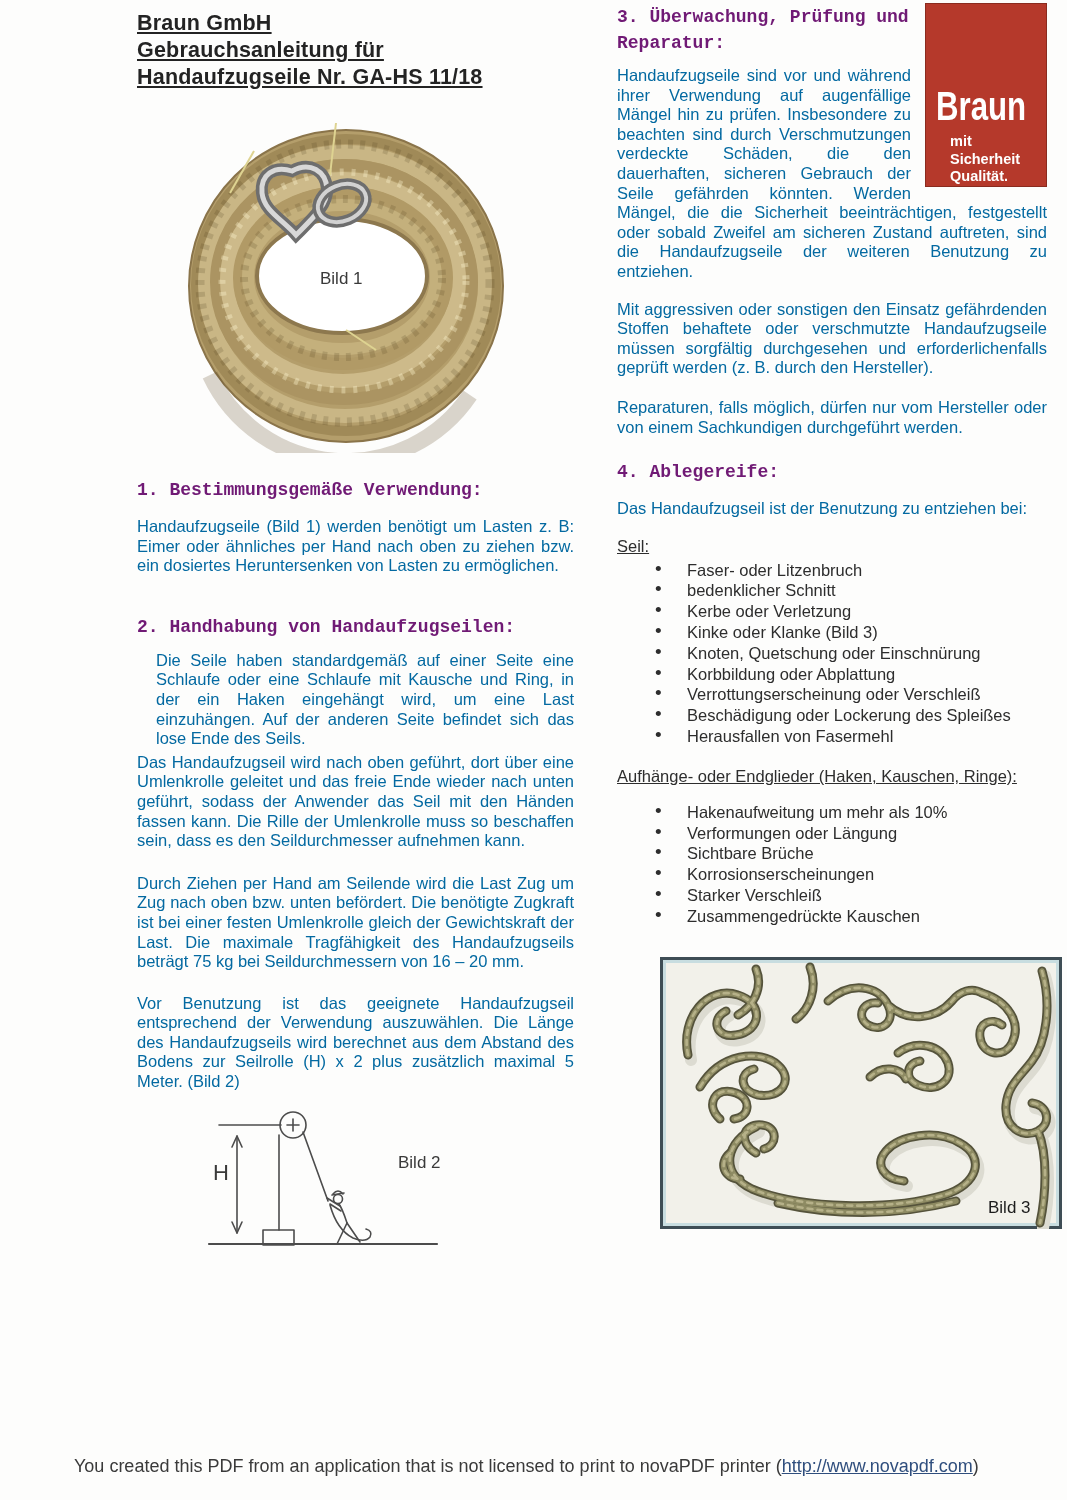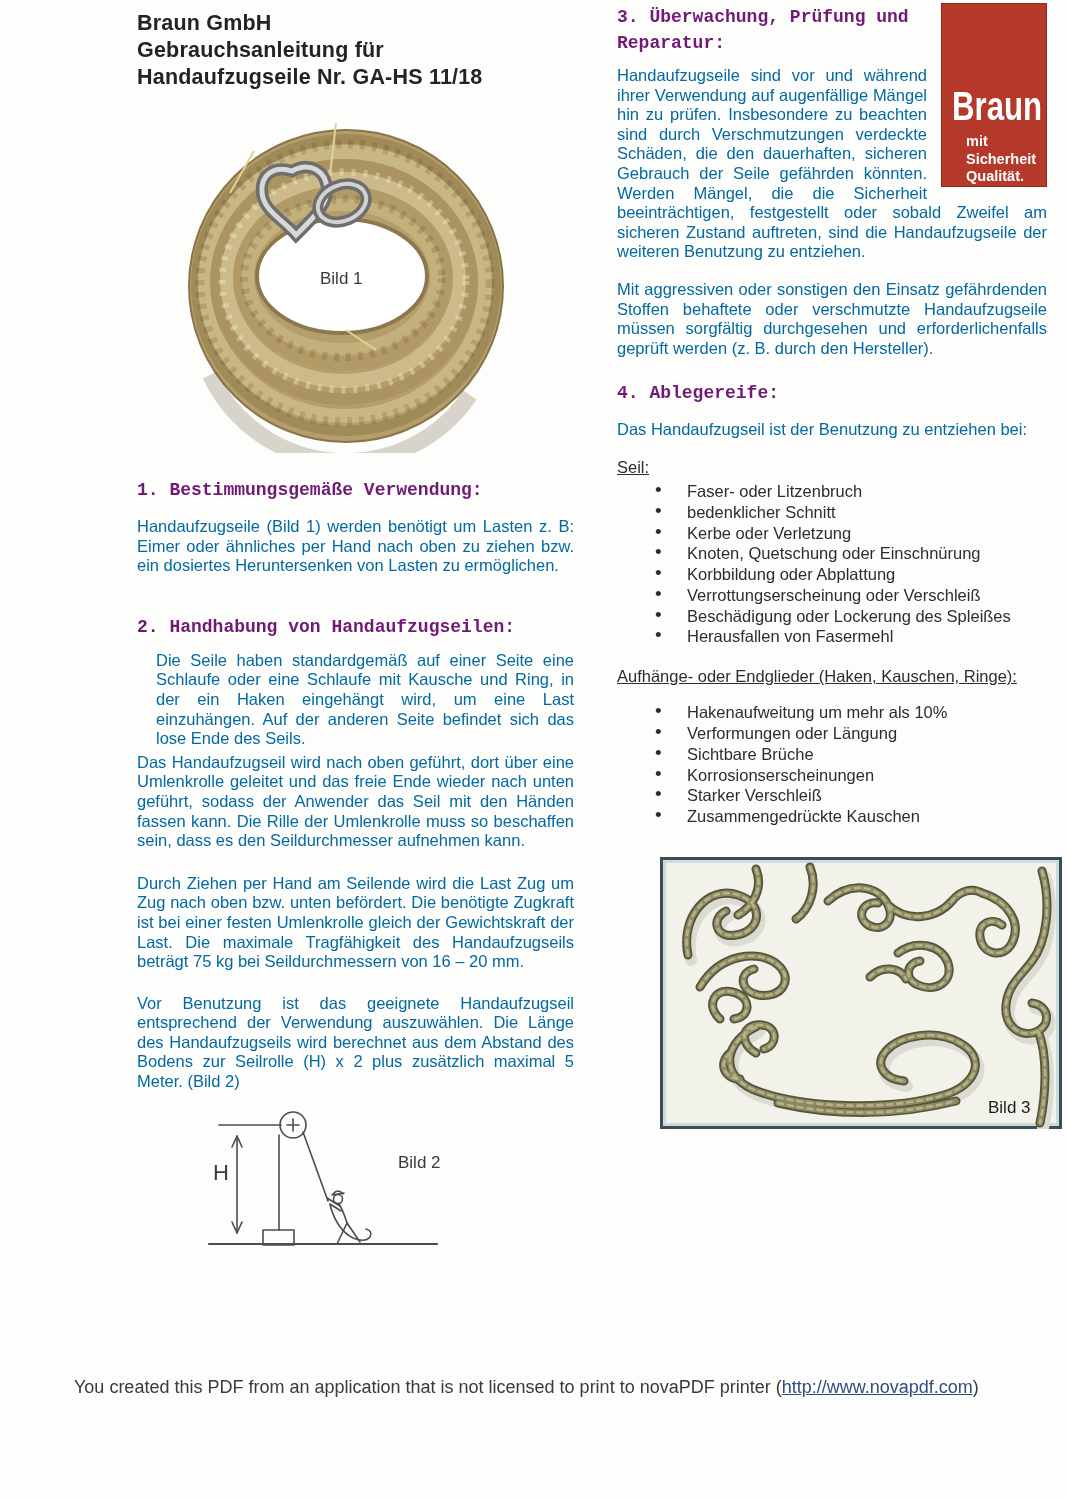--- a/index.html
+++ b/index.html
@@ -2,58 +2,58 @@
 <html lang="de"><head>
 <meta charset="utf-8">
 <style>
   html,body{margin:0;padding:0;background:#ffffff;}
   body{font-family:"Liberation Sans", sans-serif;}
   .page{position:relative;width:1067px;height:1500px;background:#fdfdfc;overflow:hidden;}
 
   .col-left{position:absolute;left:137px;top:0;width:437px;}
   .col-right{position:absolute;left:617px;top:0;width:430px;}
 
-  .doc-title{margin-top:10px;font-size:21.5px;font-weight:700;line-height:27px;color:#232323;letter-spacing:0.2px;}
+  .doc-title{margin-top:10px;font-size:21.5px;font-weight:700;line-height:27px;color:#232323;letter-spacing:0.2px;text-decoration:underline;}
 
   .fig1{display:block;margin:14px 0 0 33px;width:400px;height:348px;}
   .fig2{display:block;margin:8px 0 0 60px;width:300px;height:150px;}
   .fig3{display:block;margin:30px 0 0 43px;width:402px;height:272px;}
 
   .sec-h{font-size:18px;font-weight:700;color:#701a75;line-height:22px;font-family:Liberation Mono, monospace;}
   .para{font-size:16.5px;line-height:19.6px;text-align:justify;color:#0369a1;margin:0;}
 
   #s1h{margin-top:26px;}
   #s1p1{margin-top:16px;}
   #s2h{margin-top:40px;}
   #s2p1{margin-top:13px;margin-left:19px;}
   #s2p2{margin-top:4px;}
   #s2p3{margin-top:23px;}
   #s2p4{margin-top:22px;}
 
-  .logo{float:right;width:106px;height:184px;margin:3px 0 10px 14px;background:#b5392b;border:1px solid #8a2b1f;color:#ffffff;box-sizing:border-box;overflow:hidden;}
+  .logo{float:right;width:122px;height:184px;margin:3px 0 10px 14px;background:#b5392b;border:1px solid #8a2b1f;color:#ffffff;box-sizing:border-box;overflow:hidden;}
   .logo-brand{margin:82px 0 0 10px;font-size:40px;font-weight:700;line-height:1;transform:scaleX(0.78);transform-origin:0 50%;white-space:nowrap;}
   .logo-tag{margin-left:24px;font-size:14.5px;font-weight:700;line-height:17.5px;}
   .logo-tag.first{margin-top:7px;}
 
   #s3h{margin-top:4px;line-height:26px;}
   #s3p1{margin-top:10px;}
   #s3p2{margin-top:18px;}
   #s3p3{margin-top:20px;}
   #s4h{margin-top:24px;}
   #s4intro{margin-top:16px;text-align:left;}
   .u-head{font-size:16.5px;color:#2d2d2d;text-decoration:underline;margin:0;}
   #seilh{margin-top:18px;}
   #endh{margin-top:20px;}
 
   ul.blist{list-style:none;margin:4px 0 0 0;padding:0;}
   ul#endlist{margin-top:16px;}
   ul.blist li{position:relative;padding-left:70px;font-size:16.5px;line-height:20.8px;color:#2d2d2d;}
   ul.blist li::before{content:"\2022";position:absolute;left:38px;top:-1px;font-size:19px;color:#2d2d2d;}
 
-  .footer{position:absolute;left:74px;top:1377px;font-size:18px;color:#3a3a3a;white-space:nowrap;}
+  .footer{position:absolute;left:74px;top:1456px;font-size:18px;color:#3a3a3a;white-space:nowrap;}
   .footer a{color:#2f4e7d;text-decoration:underline;}
 
   svg text{font-family:"Liberation Sans", sans-serif;}
   .linework{stroke:#4c4c4c;stroke-width:1.6;fill:none;stroke-linecap:round;stroke-linejoin:round;}
 </style>
 </head>
 <body>
 
 <div class="page">
 
@@ -133,29 +133,31 @@
     <div class="logo">
       <div class="logo-brand">Braun</div>
       <div class="logo-tag first">mit</div>
       <div class="logo-tag">Sicherheit</div>
       <div class="logo-tag">Qualität.</div>
     </div>
 
     <div class="sec-h" id="s3h">3. Überwachung, Prüfung und Reparatur:</div>
     <p class="para" id="s3p1">Handaufzugseile sind vor und während ihrer Verwendung auf augenfällige Mängel hin zu prüfen. Insbesondere zu beachten sind durch Verschmutzungen verdeckte Schäden, die den dauerhaften, sicheren Gebrauch der Seile gefährden könnten. Werden Mängel, die die Sicherheit beeinträchtigen, festgestellt oder sobald Zweifel am sicheren Zustand auftreten, sind die Handaufzugseile der weiteren Benutzung zu entziehen.</p>
     <p class="para" id="s3p2">Mit aggressiven oder sonstigen den Einsatz gefährdenden Stoffen behaftete oder verschmutzte Handaufzugseile müssen sorgfältig durchgesehen und erforderlichenfalls geprüft werden (z. B. durch den Hersteller).</p>
+    <p class="para" id="s3p3">Reparaturen, falls möglich, dürfen nur vom Hersteller oder von einem Sachkundigen durchgeführt werden.</p>
 
     <div class="sec-h" id="s4h">4. Ablegereife:</div>
     <p class="para" id="s4intro">Das Handaufzugseil ist der Benutzung zu entziehen bei:</p>
 
     <p class="u-head" id="seilh">Seil:</p>
     <ul class="blist" id="seillist">
       <li>Faser- oder Litzenbruch</li>
       <li>bedenklicher Schnitt</li>
       <li>Kerbe oder Verletzung</li>
+      <li>Kinke oder Klanke (Bild 3)</li>
       <li>Knoten, Quetschung oder Einschnürung</li>
       <li>Korbbildung oder Abplattung</li>
       <li>Verrottungserscheinung oder Verschleiß</li>
       <li>Beschädigung oder Lockerung des Spleißes</li>
       <li>Herausfallen von Fasermehl</li>
     </ul>
 
     <p class="u-head" id="endh">Aufhänge- oder Endglieder (Haken, Kauschen, Ringe):</p>
     <ul class="blist" id="endlist">
       <li>Hakenaufweitung um mehr als 10%</li>

